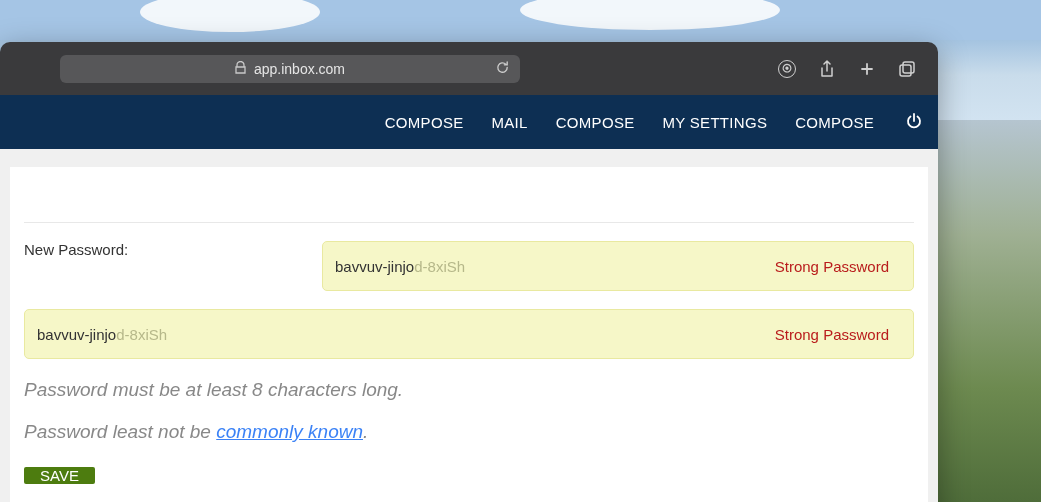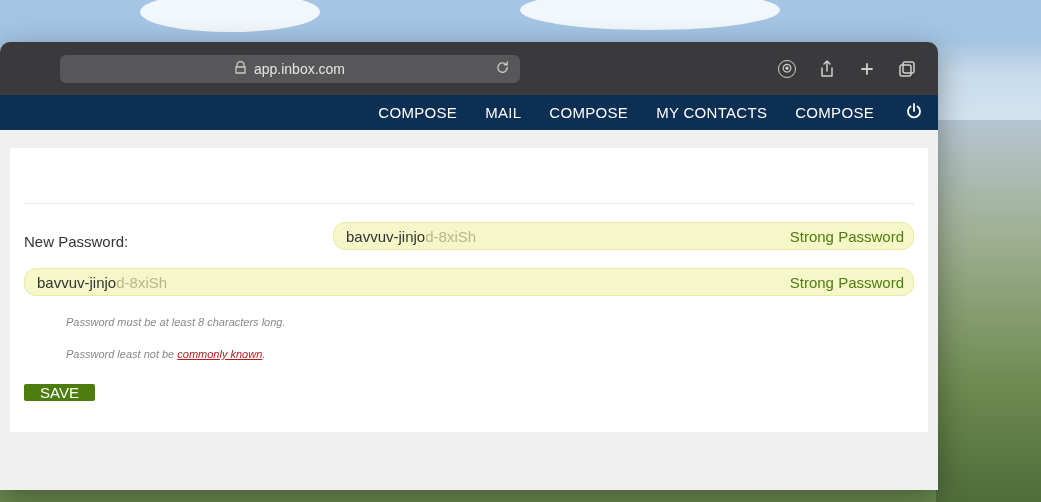--- a/index.html
+++ b/index.html
@@ -56,21 +56,21 @@
   position:absolute; right:10px; color:#c9c9c9; font-size:14px;
 }
 .chrome-spacer { flex:1; }
 .chrome-icons { display:flex; gap:18px; align-items:center; padding-right:10px;}
 .chrome-icon { color:#cfcfcf; font-size:16px; display:flex; align-items:center; justify-content:center; width:22px; height:22px;}
 .chrome-icon svg { stroke:#cfcfcf; fill:none; }
 .onep-icon { border:1.5px solid #cfcfcf; border-radius:50%; width:18px; height:18px; display:flex; align-items:center; justify-content:center; font-size:10px; font-weight:bold; color:#cfcfcf;}
 
 .app-header {
   background: #0d2f53;
-  height: 35px;
+  height: 54px;
   display:flex;
   align-items:center;
   justify-content:flex-end;
   padding: 0 16px;
 }
 .nav-items { display:flex; gap:28px; align-items:center; }
 .nav-item { color:#fff; font-size:15px; font-weight:500; letter-spacing:0.3px; }
 .power-icon { color:#fff; margin-left:4px;}
 
 .content-area {
@@ -81,52 +81,51 @@
 .panel {
   background:#fff;
   padding: 0 14px 30px 14px;
 }
 .panel-gap {
   height: 56px;
   border-bottom: 1px solid #e8e8e8;
 }
 .form-row {
   display:flex;
-  align-items:flex-end;
+  align-items:flex-start;
   margin-top: 18px;
-  gap: 11px;
 }
 .form-label {
   width: 298px;
   color:#333;
   font-size:15px;
 }
 .input-wrap {
   flex:1;
-  height:28px;
+  height:50px;
   background:#f6f7c8;
   border:1px solid #e9e9a0;
-  border-radius:12px;
+  border-radius:5px;
   display:flex;
   align-items:center;
   padding:0 12px;
   position:relative;
 }
 .input-val {
   color:#333; font-size:15px;
 }
 .input-val .faded { color:#b6b88a; }
 .strength {
-  position:absolute; right:9px; color:#4d7c0f; font-size:15px;
+  position:absolute; right:24px; color:#b91c1c; font-size:15px;
 }
 
 .hint-text {
-  margin-top:20px; color:#888; font-style:italic; font-size:11px;margin-left:42px;
-}
-.hint-text .link { color:#b91c1c; text-decoration:underline; }
+  margin-top:20px; color:#888; font-style:italic; font-size:19px;
+}
+.hint-text .link { color:#3b82f6; text-decoration:underline; }
 
 .save-btn {
   margin-top:24px;
   display:inline-block;
   background:#4d7c0f;
   color:#fff;
   font-size:15px;
   font-weight:500;
   padding:0 16px;
   border:none;
@@ -184,21 +183,21 @@
           </svg>
       </span>
     </div>
   </div>
 
   <div class="app-header">
     <div class="nav-items">
       <span class="nav-item">COMPOSE</span>
       <span class="nav-item">MAIL</span>
       <span class="nav-item">COMPOSE</span>
-      <span class="nav-item">MY CONTACTS</span>
+      <span class="nav-item">MY SETTINGS</span>
       <span class="nav-item">COMPOSE</span>
       <span class="nav-item power-icon">
         <svg width="16" height="16" viewBox="0 0 16 16">
             <path d="M8 1v7M4.5 3.5a6 6 0 107 0" stroke="#fff" stroke-width="1.8" fill="none" stroke-linecap="round"></path>
           </svg>
       </span>
     </div>
   </div>
 
   <div class="content-area">

